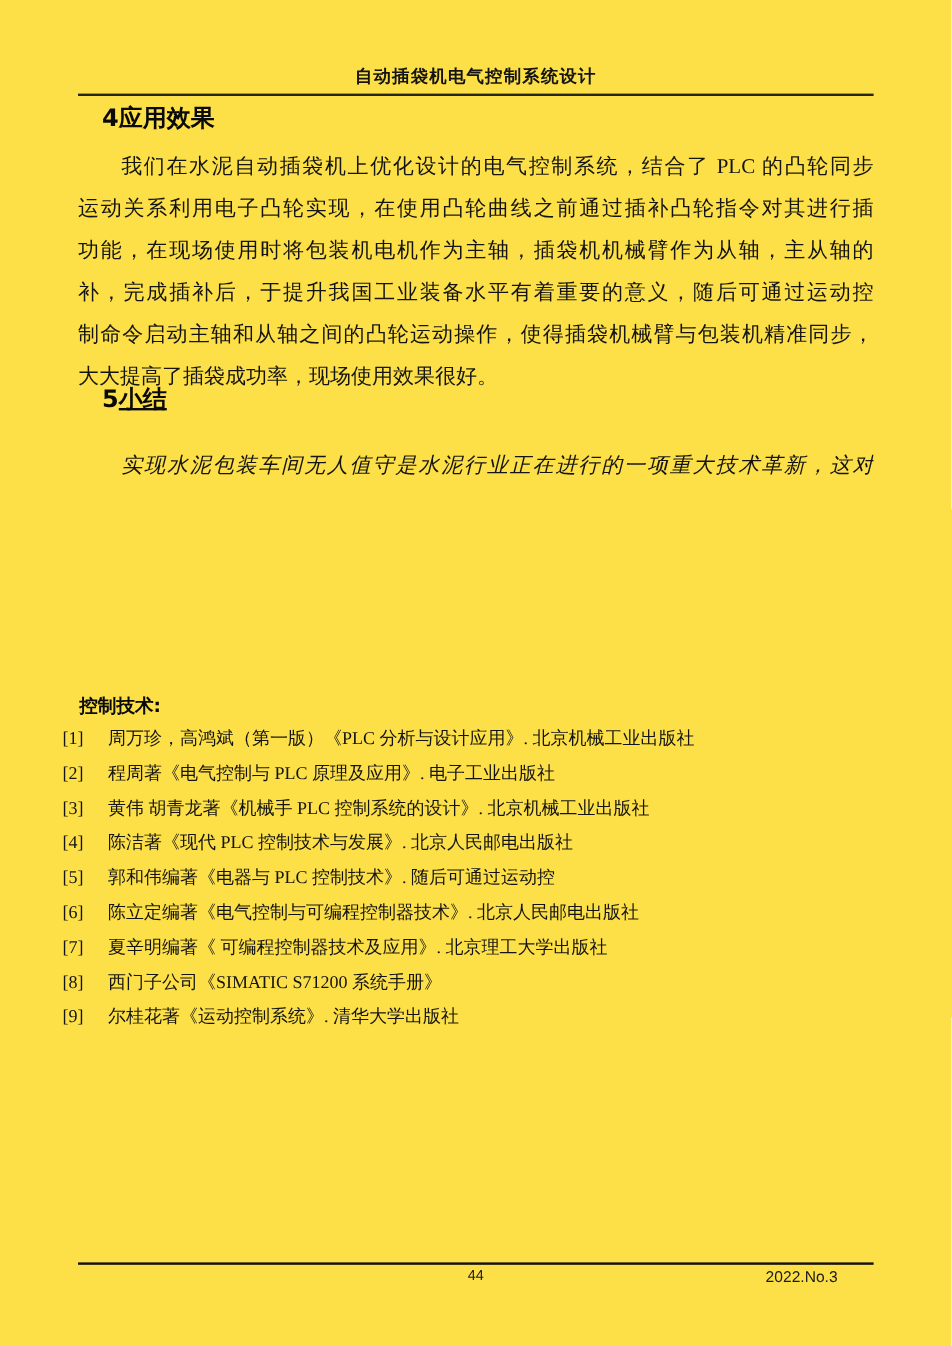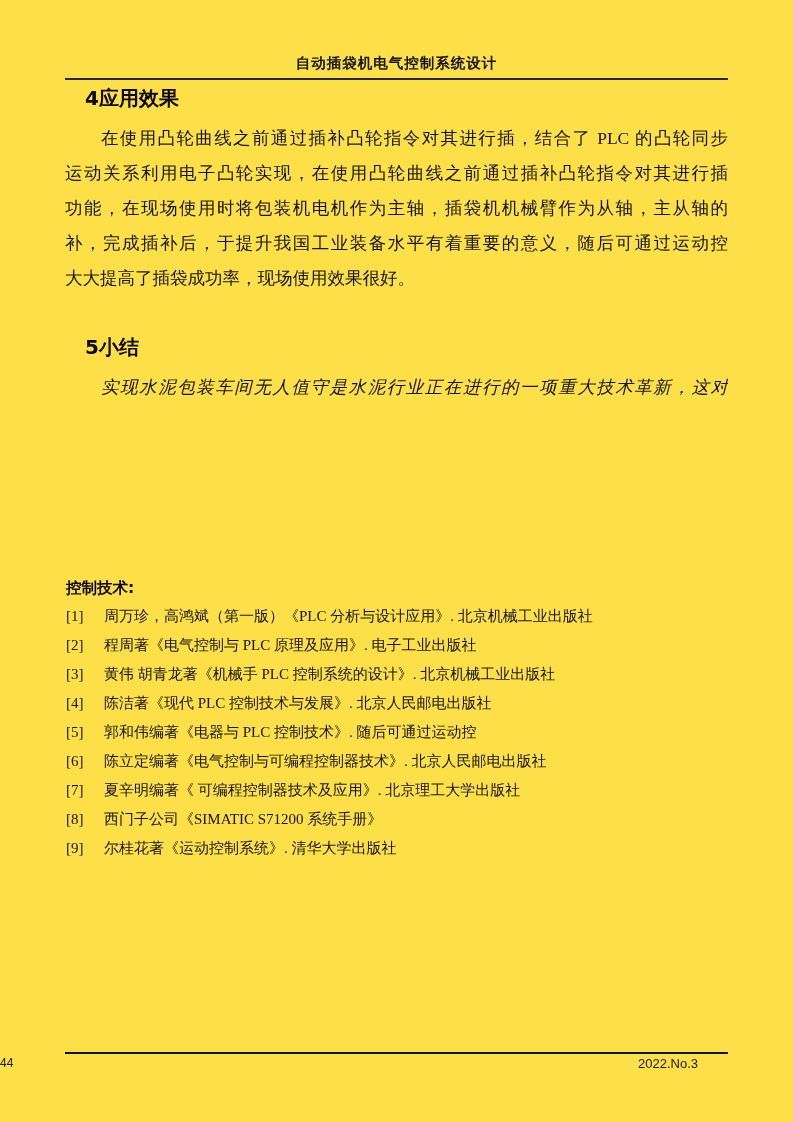--- a/index.html
+++ b/index.html
@@ -36,21 +36,21 @@
     font-family: "DejaVu Sans", "Liberation Sans", sans-serif;
     font-weight: bold;
     font-size: 20px;
     line-height: 25px;
     color: #0a0a0a;
     white-space: nowrap;
     text-align: right;
   }
   .sec-heading .h-num { display: inline-block; min-width: 33px; }
   #heading-4 { top: 86px; }
-  #heading-5 { top: 335px; }
+  #heading-5 { top: 320px; text-decoration: underline; }
 
   
   .para {
     position: absolute;
     left: 65px; right: 65px;
     font-size: 17.5px;
   }
   #para-4 { top: 121px; }
   #para-5 { top: 370px; font-style: italic; }
   .para .line {
@@ -68,42 +68,42 @@
     position: absolute;
     top: 577px; left: 66px;
     font-family: "DejaVu Sans", "Liberation Sans", sans-serif;
     font-weight: bold;
     font-size: 15.5px;
     line-height: 22px;
     color: #0a0a0a;
   }
   .ref-list {
     position: absolute;
-    top: 602px; left: 66px; right: 60px;
+    top: 602px; left: 52px; right: 60px;
     font-size: 15px;
   }
   .ref-item {
     height: 29px;
     line-height: 29px;
     white-space: nowrap;
     overflow: hidden;
   }
   .ref-label { display: inline-block; min-width: 38px; }
 
   
   .footer-rule {
     position: absolute;
     top: 1052px; left: 65px; right: 65px;
     height: 2px;
     background: #111111;
   }
   .footer-page {
     position: absolute;
     top: 1056px; left: 0; right: 0;
-    text-align: left;
+    text-align: center;
     font-size: 12px;
     font-family: "Liberation Sans", "DejaVu Sans", sans-serif;
     color: #1a1a1a;
   }
   .footer-issue {
     position: absolute;
     top: 1056px; right: 95px;
     font-size: 13px;
     font-family: "Liberation Sans", "DejaVu Sans", sans-serif;
     color: #1a1a1a;
@@ -115,24 +115,25 @@
 <div class="page">
 
   <div class="header-title">自动插袋机电气控制系统设计</div>
   <div class="header-rule"></div>
 
   <div class="sec-heading" id="heading-4">
     <span class="h-num">4</span><span class="h-title">应用效果</span>
   </div>
 
   <div class="para" id="para-4">
-    <div class="line indent">在使用凸轮曲线之前通过插补凸轮指令对其进行插，结合了 PLC 的凸轮同步</div>
+    <div class="line indent">我们在水泥自动插袋机上优化设计的电气控制系统，结合了 PLC 的凸轮同步</div>
     <div class="line">运动关系利用电子凸轮实现，在使用凸轮曲线之前通过插补凸轮指令对其进行插</div>
     <div class="line">功能，在现场使用时将包装机电机作为主轴，插袋机机械臂作为从轴，主从轴的</div>
     <div class="line">补，完成插补后，于提升我国工业装备水平有着重要的意义，随后可通过运动控</div>
+    <div class="line">制命令启动主轴和从轴之间的凸轮运动操作，使得插袋机械臂与包装机精准同步，</div>
     <div class="line last">大大提高了插袋成功率，现场使用效果很好。</div>
   </div>
 
   <div class="sec-heading" id="heading-5">
     <span class="h-num">5</span><span class="h-title">小结</span>
   </div>
 
   <div class="para" id="para-5">
     <div class="line indent">实现水泥包装车间无人值守是水泥行业正在进行的一项重大技术革新，这对</div>
   </div>

